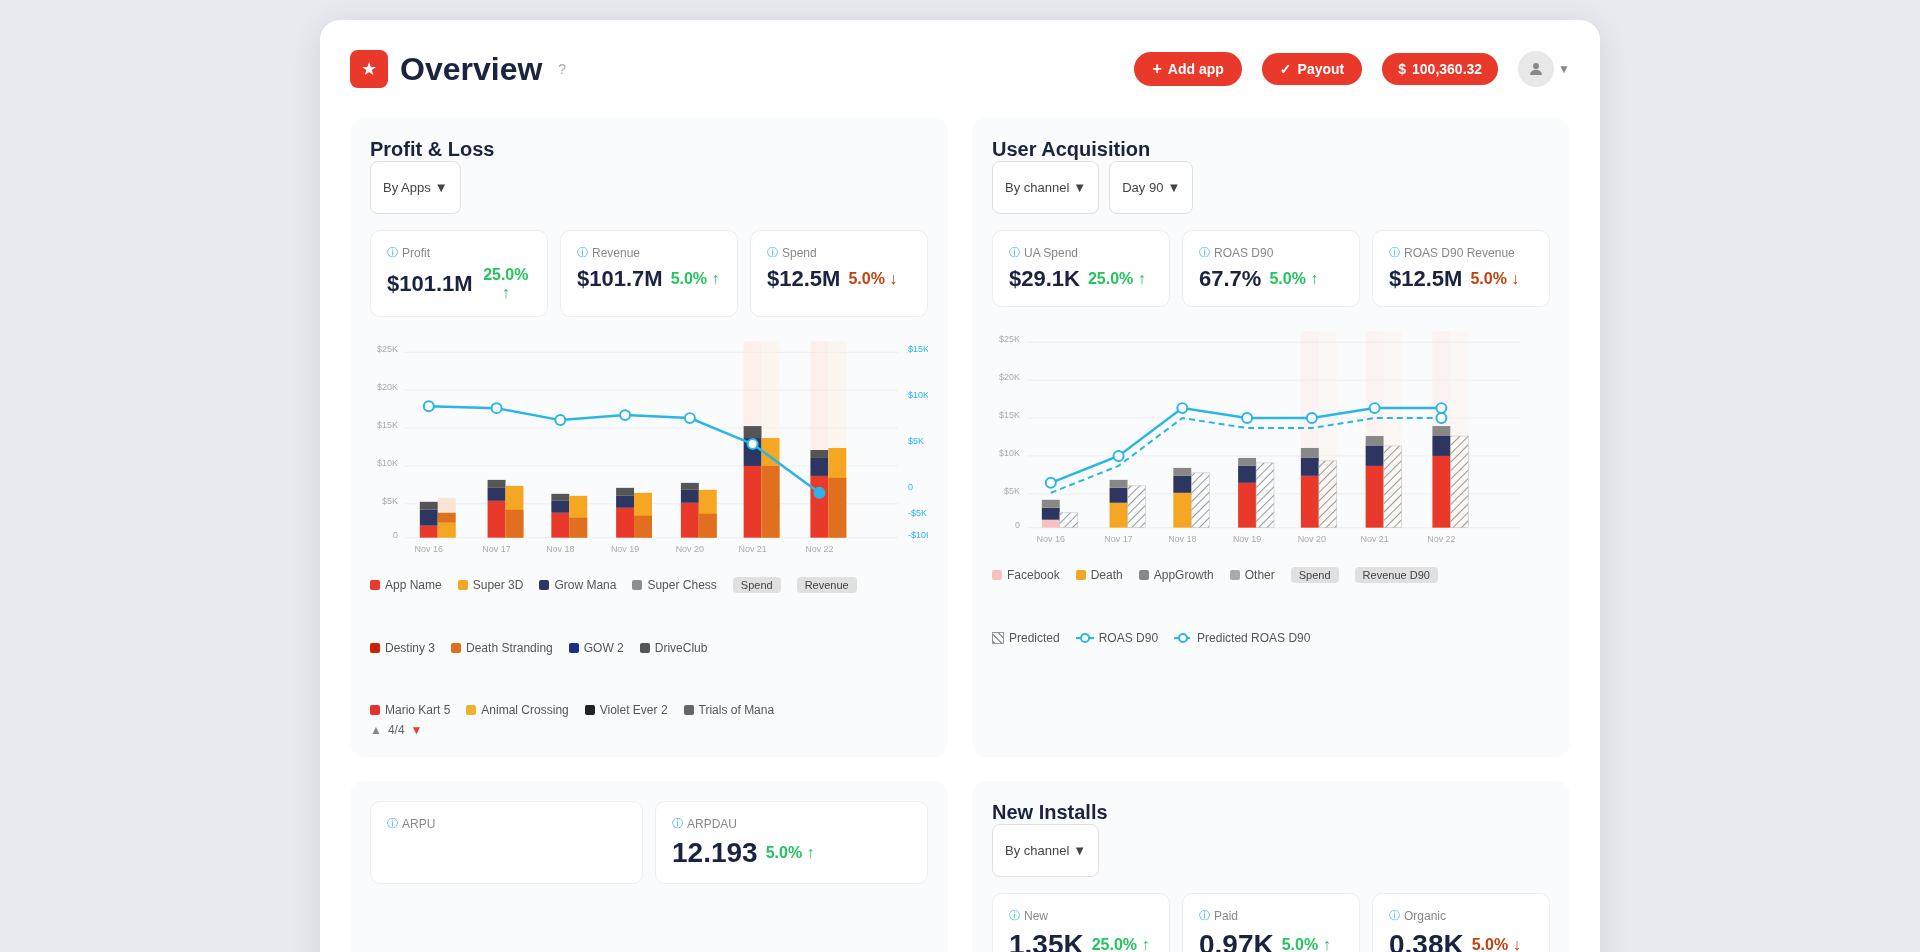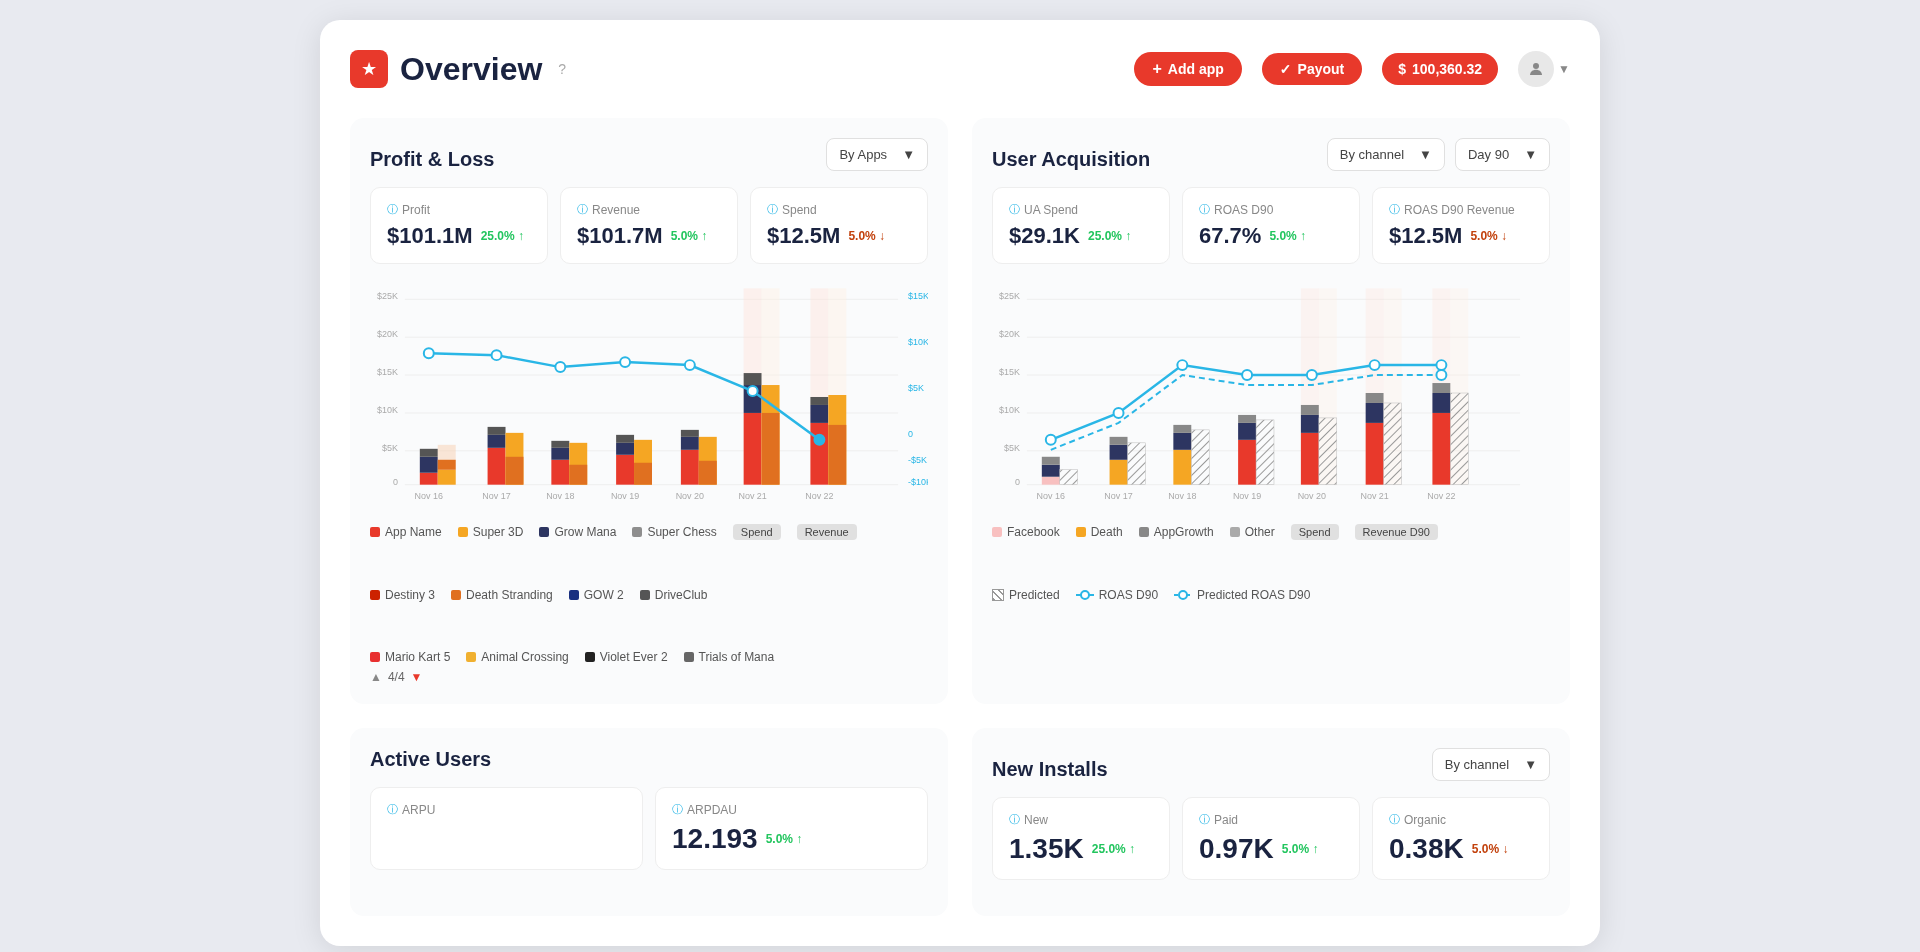--- a/index.html
+++ b/index.html
@@ -107,40 +107,41 @@
       margin-bottom: 24px;
     }
     .section {
       flex: 1;
       background: #fafbfc;
       border-radius: 14px;
       padding: 20px;
     }
     .section-header {
       display: flex;
-      align-items: flex-end;
+      align-items: flex-start;
       justify-content: space-between;
       margin-bottom: 16px;
+      flex-direction: column;
     }
     .section-title {
       font-size: 20px;
       font-weight: 700;
       color: #1a2340;
     }
     .section-filter {
       display: flex;
       align-items: center;
       gap: 10px;
     }
     .filter-btn {
-      display: flex; align-items: center; gap: 15px;
+      display: flex; align-items: center; gap: 4px;
       background: #fff;
       border: 1px solid #e0e0e0;
       border-radius: 8px;
-      padding: 8px 12px;
+      padding: 18px 12px;
       font-size: 13px;
       color: #444;
       cursor: pointer;
     }
 
     
     .metric-cards {
       display: flex;
       gap: 12px;
       margin-bottom: 16px;
@@ -158,21 +159,21 @@
       margin-bottom: 6px;
       display: flex; align-items: center; gap: 4px;
     }
     .metric-value {
       font-size: 22px;
       font-weight: 800;
       color: #1a2340;
       display: flex; align-items: center; gap: 8px;
     }
     .metric-change {
-      font-size: 12px;
+      font-size: 16px;
       font-weight: 600;
       text-align: center;
     }
     .up { color: #22c55e; }
     .down { color: #c2410c; }
 
     
     .chart-area {
       position: relative;
       height: 230px;
@@ -668,23 +669,20 @@
           </span>
           <span>Predicted ROAS D90</span>
         </div>
       </div>
     </div>
   </div>
 
   <div class="bottom-row">
 
     <div class="bottom-section">
-      <div class="section-header">
-        <span class="section-title">Active Users</span>
-      </div>
       <div class="metric-cards">
         <div class="metric-card">
           <div class="metric-label">
             <span style="color:#29b6e6;font-size:11px;">ⓘ</span>
             <span>ARPU</span>
           </div>
         </div>
         <div class="metric-card">
           <div class="metric-label">
             <span style="color:#29b6e6;font-size:11px;">ⓘ</span>

